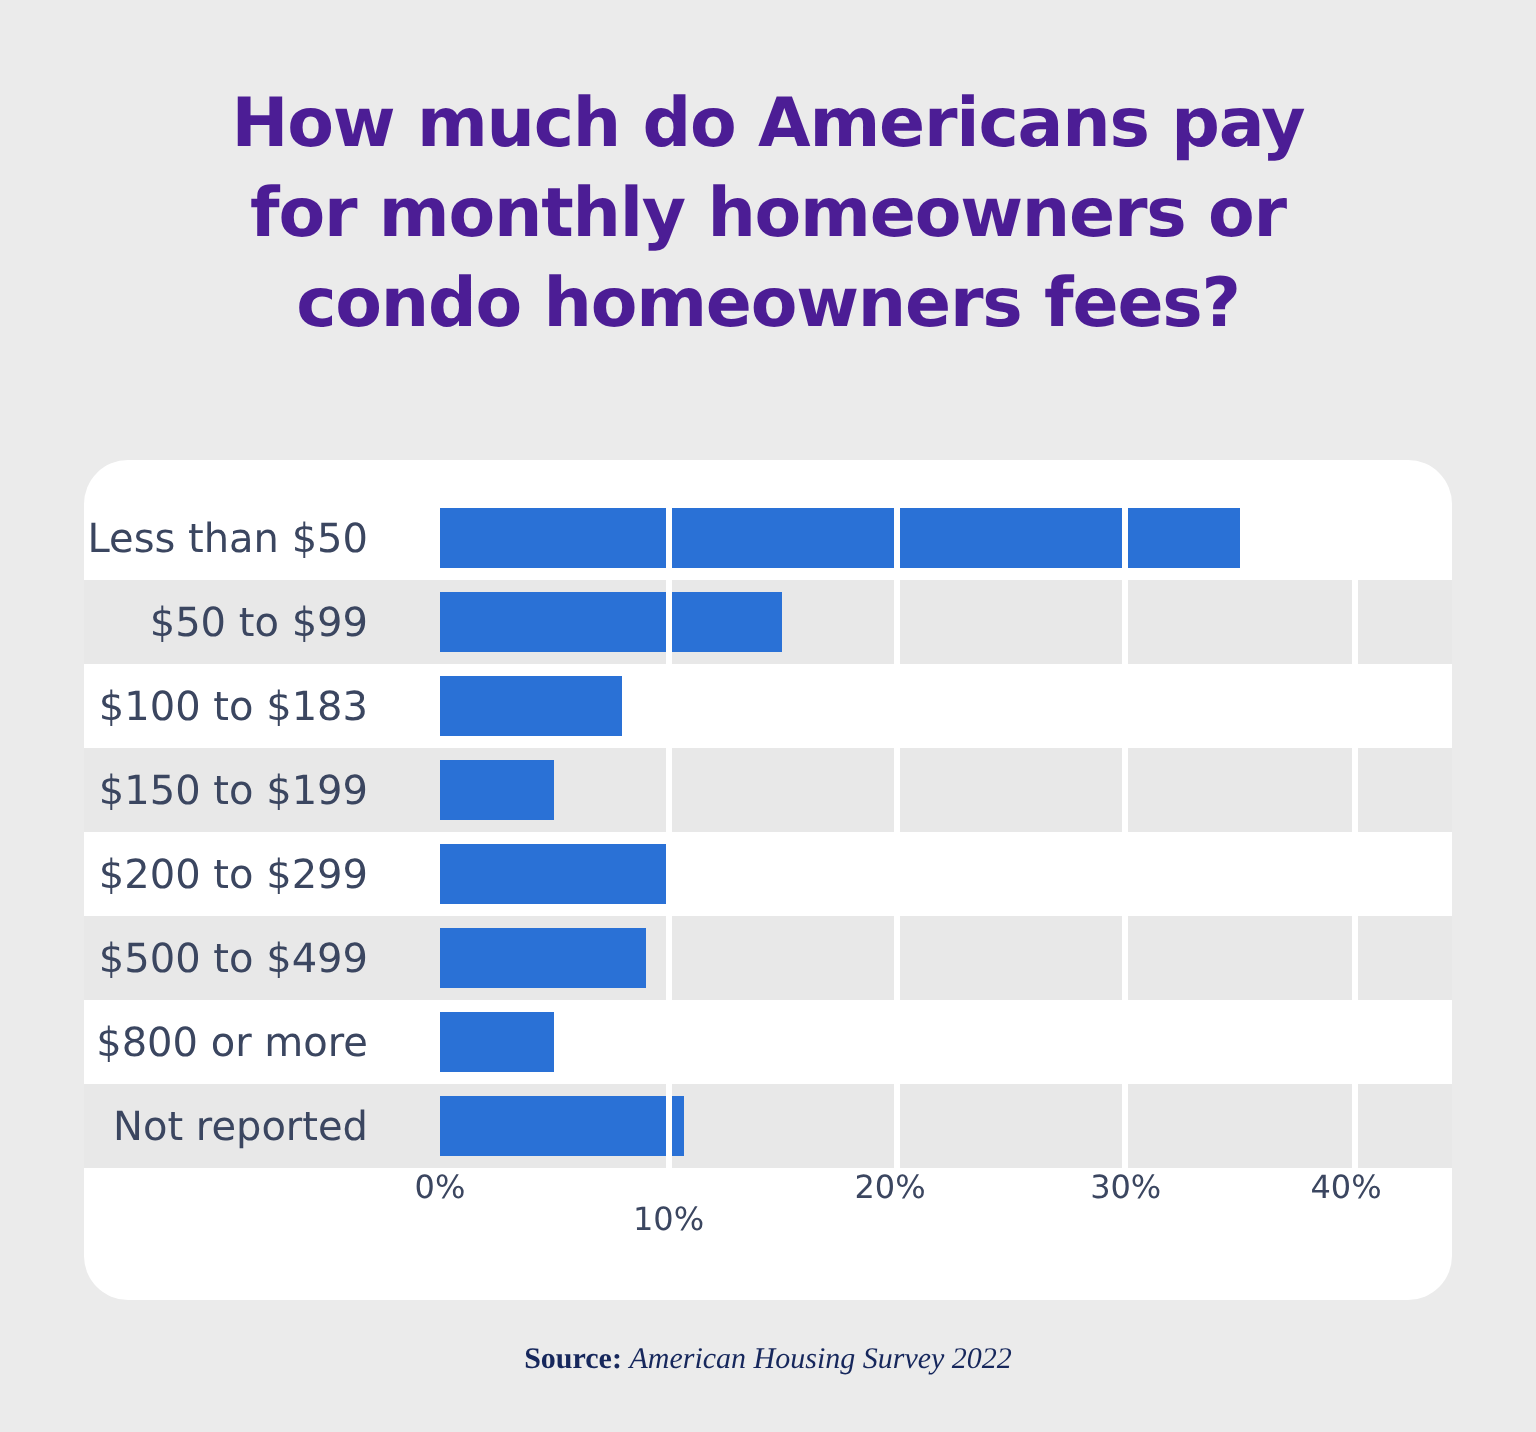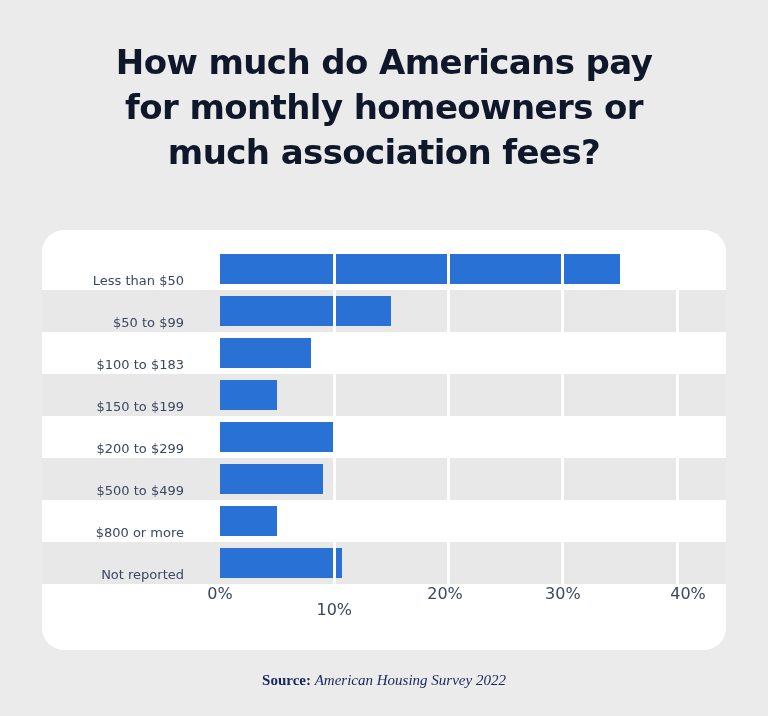--- a/index.html
+++ b/index.html
@@ -20,21 +20,21 @@
     position: absolute;
     top: 40px;
     left: 0;
     width: 768px;
     text-align: center;
   }
   .title-line {
     font-family: "DejaVu Sans", sans-serif;
     font-size: 34px;
     font-weight: bold;
-    color: #0f172a;
+    color: #4c1d95;
     letter-spacing: -0.6px;
     line-height: 45px;
     white-space: nowrap;
   }
 
   
   .card {
     position: absolute;
     left: 42px;
     top: 230px;
@@ -58,28 +58,28 @@
     height: 42px;
     width: 684px;
   }
   .row.striped {
     background: #e8e8e8;
   }
 
   .row-label {
     position: absolute;
     left: 0;
-    top: 12px;
+    top: 0;
     width: 160px;
     height: 42px;
     line-height: 42px;
     text-align: right;
     padding-right: 18px;
     box-sizing: border-box;
-    font-size: 13px;
+    font-size: 20px;
     color: #3b4660;
     font-family: "DejaVu Sans", sans-serif;
     white-space: nowrap;
     overflow: hidden;
   }
 
   
   .plot {
     position: absolute;
     left: 178px;
@@ -143,21 +143,21 @@
   .source i {
     font-style: italic;
   }
 </style>
 </head>
 <body>
 
 <div class="title-block">
   <div class="title-line">How much do Americans pay</div>
   <div class="title-line">for monthly homeowners or</div>
-  <div class="title-line">much association fees?</div>
+  <div class="title-line">condo homeowners fees?</div>
 </div>
 
 <div class="card">
   <div class="chart" id="chart-rows">
       <div class="row">
         <div class="row-label">Less than $50</div>
         <div class="plot">
           <div class="bar" title="35%" style="width: 400px; background: rgb(42, 113, 214);"></div>
           <div class="gridline" style="left: 112.786px;"></div>
           <div class="gridline" style="left: 227.071px;"></div>
@@ -234,20 +234,20 @@
           <div class="gridline" style="left: 341.357px;"></div>
           <div class="gridline" style="left: 455.643px;"></div>
         </div>
       </div>
     </div>
   <div class="axis" id="chart-axis">
       <div class="tick" style="left: 0px;">0%</div>
       <div class="tick" style="left: 114.286px; margin-top: 16px;">10%</div>
       <div class="tick" style="left: 225px;">20%</div>
       <div class="tick" style="left: 342.857px;">30%</div>
-      <div class="tick" style="left: 468px;">40%</div>
+      <div class="tick" style="left: 453px;">40%</div>
     </div>
 </div>
 
 <div class="source">
   <b>Source:</b>
   <i>American Housing Survey 2022</i>
 </div>
 
 </body></html>

